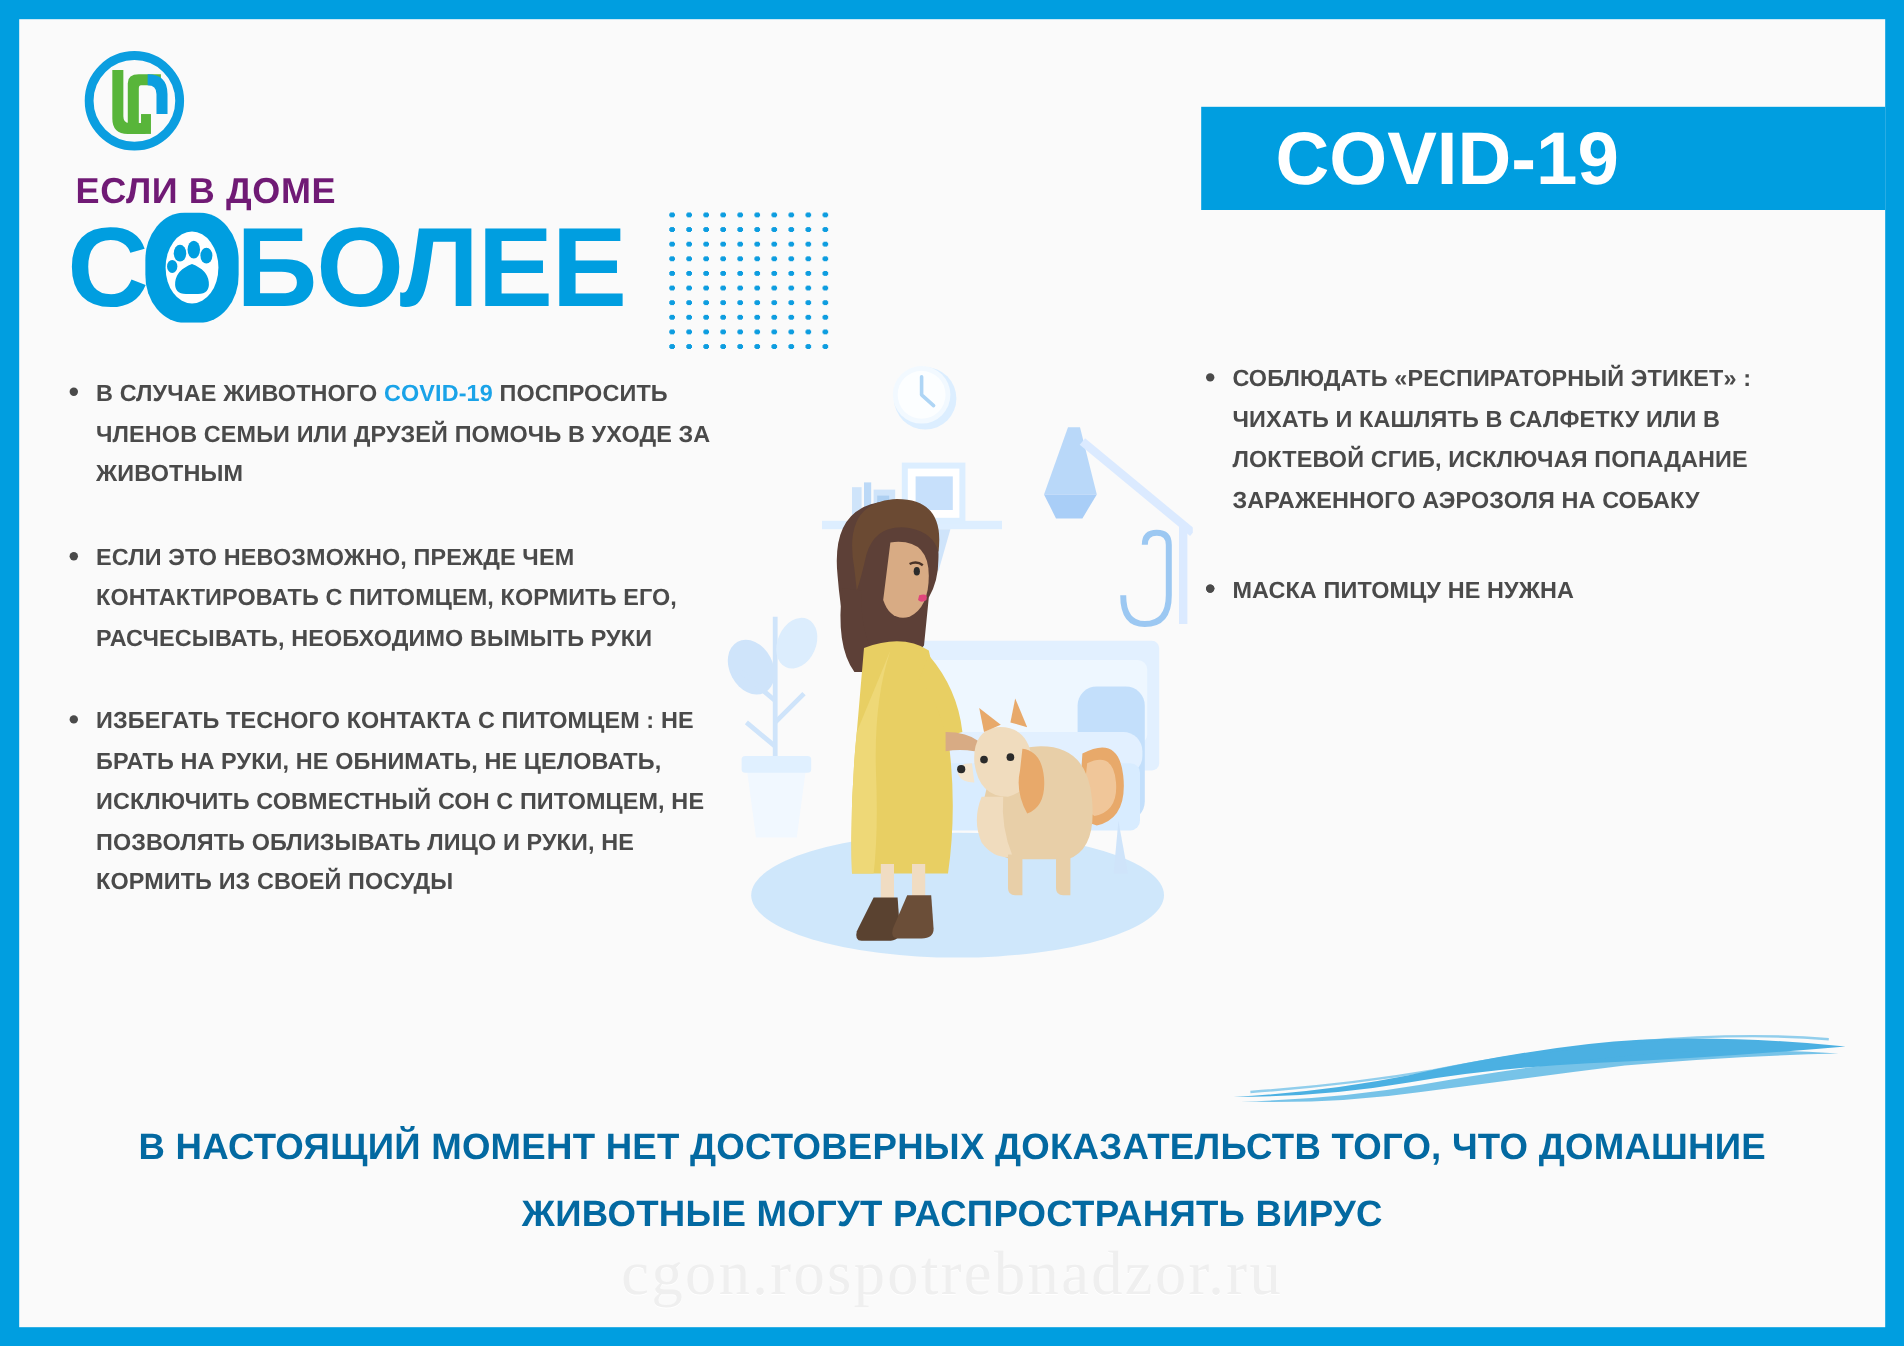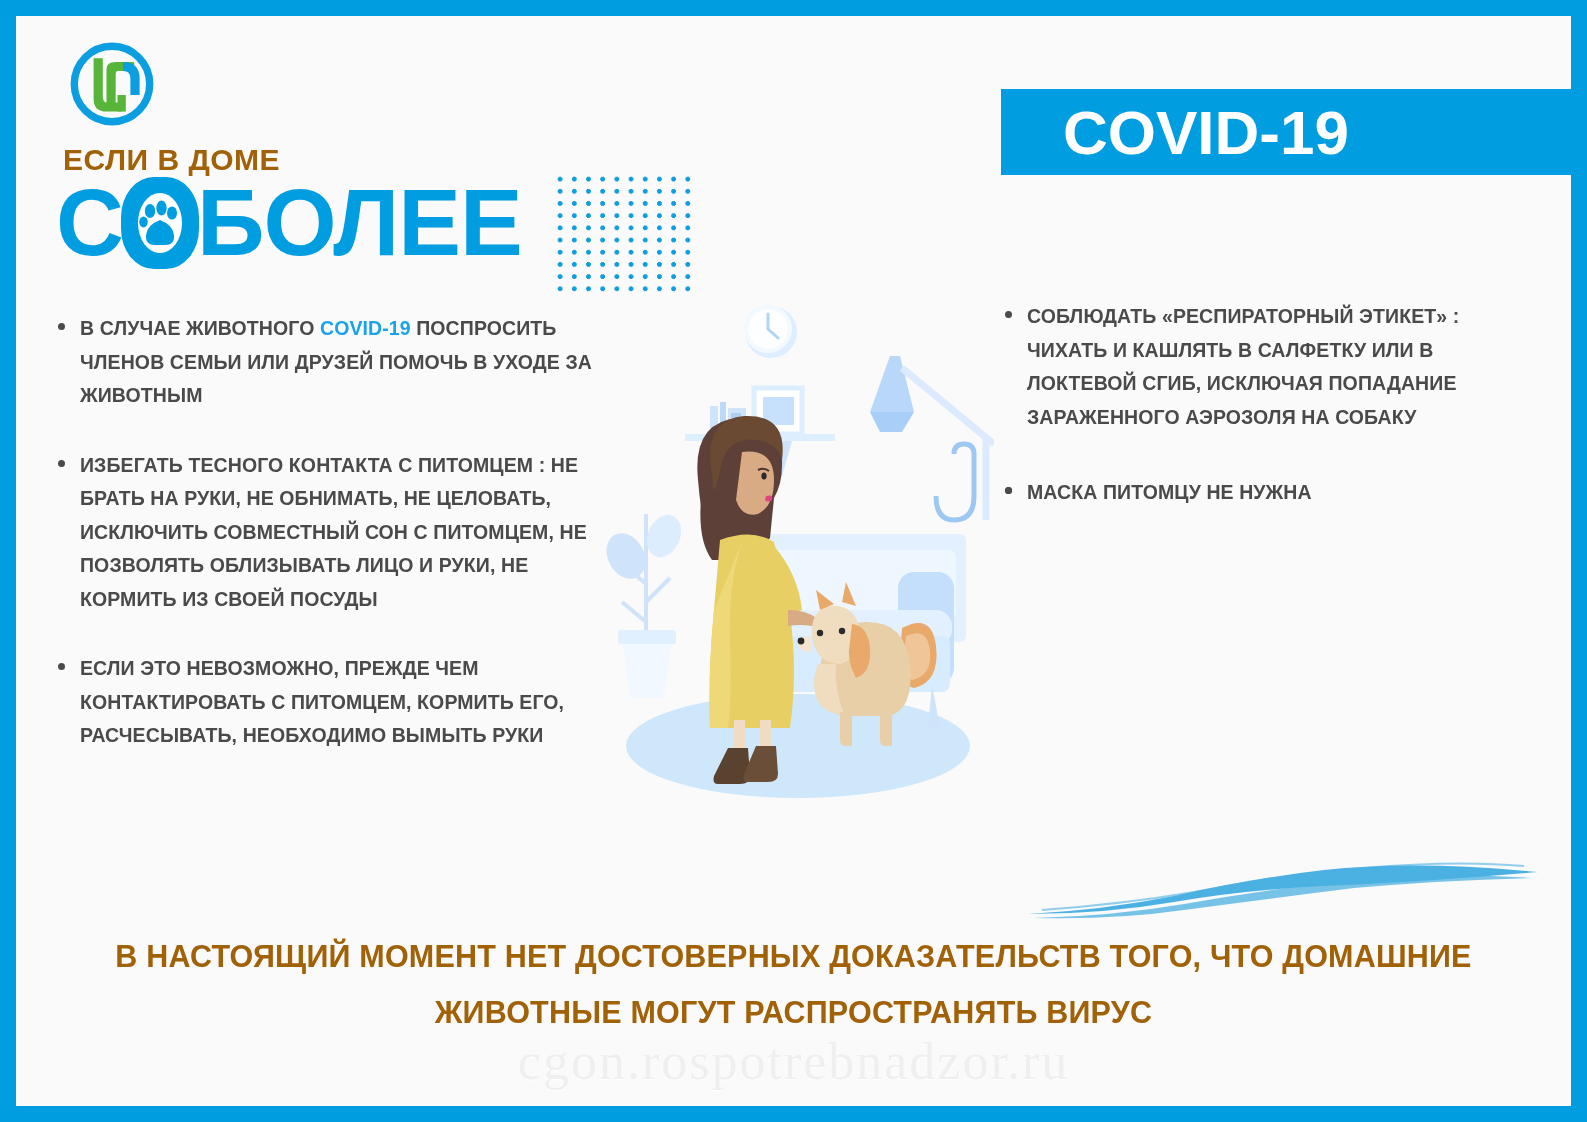--- a/index.html
+++ b/index.html
@@ -20,21 +20,21 @@
     overflow:hidden;
   }
 
   
   .logo{position:absolute;left:50px;top:22px;width:92px;height:92px;}
 
   
   .kicker{
     position:absolute;left:47px;top:127px;
     font-size:30px;font-weight:bold;letter-spacing:0.5px;
-    color:#a16207;
+    color:#701a75;
   }
   .bigtitle{
     position:absolute;left:40px;top:160px;
     font-size:94px;font-weight:bold;letter-spacing:-1px;
     color:#009ee0;line-height:1;
     display:flex;align-items:center;
   }
   .bigtitle .seg{display:inline-block;}
   .paw-o{
     position:relative;display:inline-block;
@@ -77,21 +77,21 @@
   .bullet .hl{color:#1aa3e8;}
   .col-right .bullet{margin-bottom:42px;}
   .bullet.tight{margin-bottom:12px;}
 
   
   .brush{position:absolute;left:1008px;top:836px;width:520px;height:70px;}
 
   
   .warning{
     position:absolute;left:0;top:912px;width:1555px;
-    text-align:center;color:#a16207;
+    text-align:center;color:#0369a1;
     font-size:30.5px;font-weight:bold;line-height:1.85;
     letter-spacing:0.2px;
   }
 
   
   .watermark{
     position:absolute;left:0;top:1016px;width:1555px;
     text-align:center;
     font-family:"Liberation Serif", serif;
     font-size:52px;color:#efefef;letter-spacing:2px;
@@ -235,25 +235,25 @@
       </svg>
     </div>
 
     <div class="col col-left">
       <div class="bullet">
         <span class="dot"></span>
         <span>В СЛУЧАЕ ЖИВОТНОГО </span><span class="hl">COVID-19</span><span> ПОСПРОСИТЬ ЧЛЕНОВ СЕМЬИ ИЛИ ДРУЗЕЙ ПОМОЧЬ В УХОДЕ ЗА ЖИВОТНЫМ</span>
       </div>
       <div class="bullet">
         <span class="dot"></span>
+        <span>ЕСЛИ ЭТО НЕВОЗМОЖНО, ПРЕЖДЕ ЧЕМ КОНТАКТИРОВАТЬ С ПИТОМЦЕМ, КОРМИТЬ ЕГО, РАСЧЕСЫВАТЬ, НЕОБХОДИМО ВЫМЫТЬ РУКИ</span>
+      </div>
+      <div class="bullet">
+        <span class="dot"></span>
         <span>ИЗБЕГАТЬ ТЕСНОГО КОНТАКТА С ПИТОМЦЕМ : НЕ БРАТЬ НА РУКИ, НЕ ОБНИМАТЬ, НЕ ЦЕЛОВАТЬ, ИСКЛЮЧИТЬ СОВМЕСТНЫЙ СОН С ПИТОМЦЕМ, НЕ ПОЗВОЛЯТЬ ОБЛИЗЫВАТЬ ЛИЦО И РУКИ, НЕ КОРМИТЬ ИЗ СВОЕЙ ПОСУДЫ</span>
-      </div>
-      <div class="bullet">
-        <span class="dot"></span>
-        <span>ЕСЛИ ЭТО НЕВОЗМОЖНО, ПРЕЖДЕ ЧЕМ КОНТАКТИРОВАТЬ С ПИТОМЦЕМ, КОРМИТЬ ЕГО, РАСЧЕСЫВАТЬ, НЕОБХОДИМО ВЫМЫТЬ РУКИ</span>
       </div>
     </div>
 
     <div class="col col-right">
       <div class="bullet">
         <span class="dot"></span>
         <span>СОБЛЮДАТЬ «РЕСПИРАТОРНЫЙ ЭТИКЕТ» : ЧИХАТЬ И КАШЛЯТЬ В САЛФЕТКУ ИЛИ В ЛОКТЕВОЙ СГИБ, ИСКЛЮЧАЯ ПОПАДАНИЕ ЗАРАЖЕННОГО АЭРОЗОЛЯ НА СОБАКУ</span>
       </div>
       <div class="bullet">
         <span class="dot"></span>

